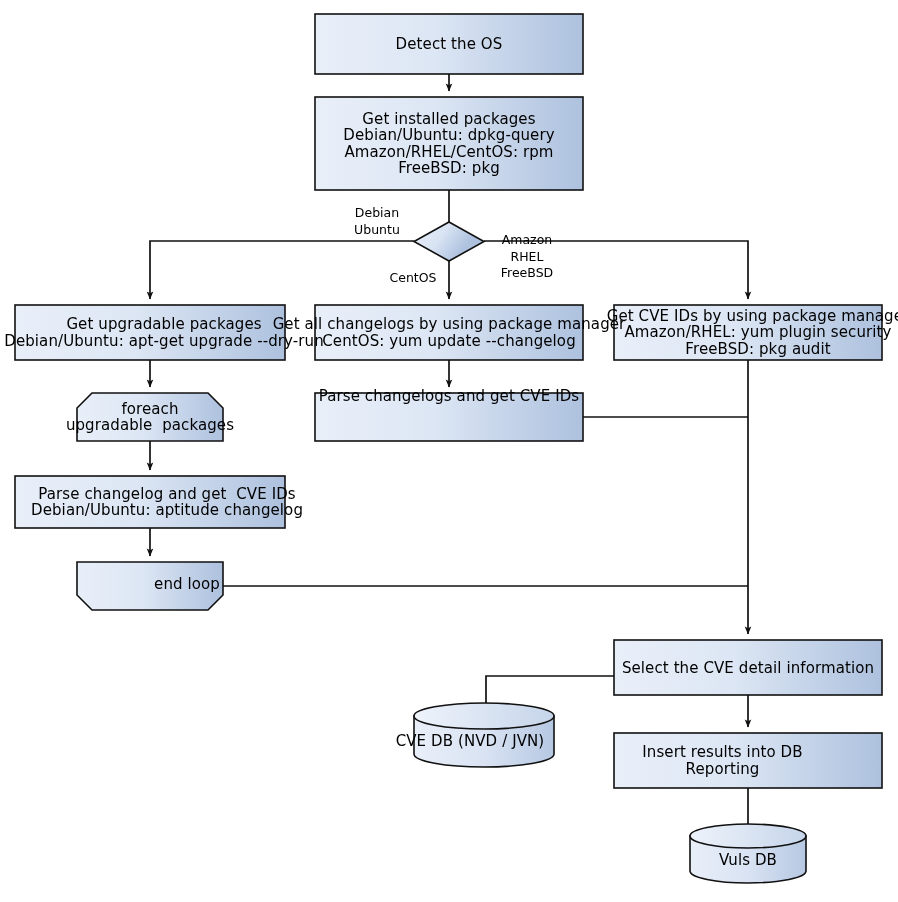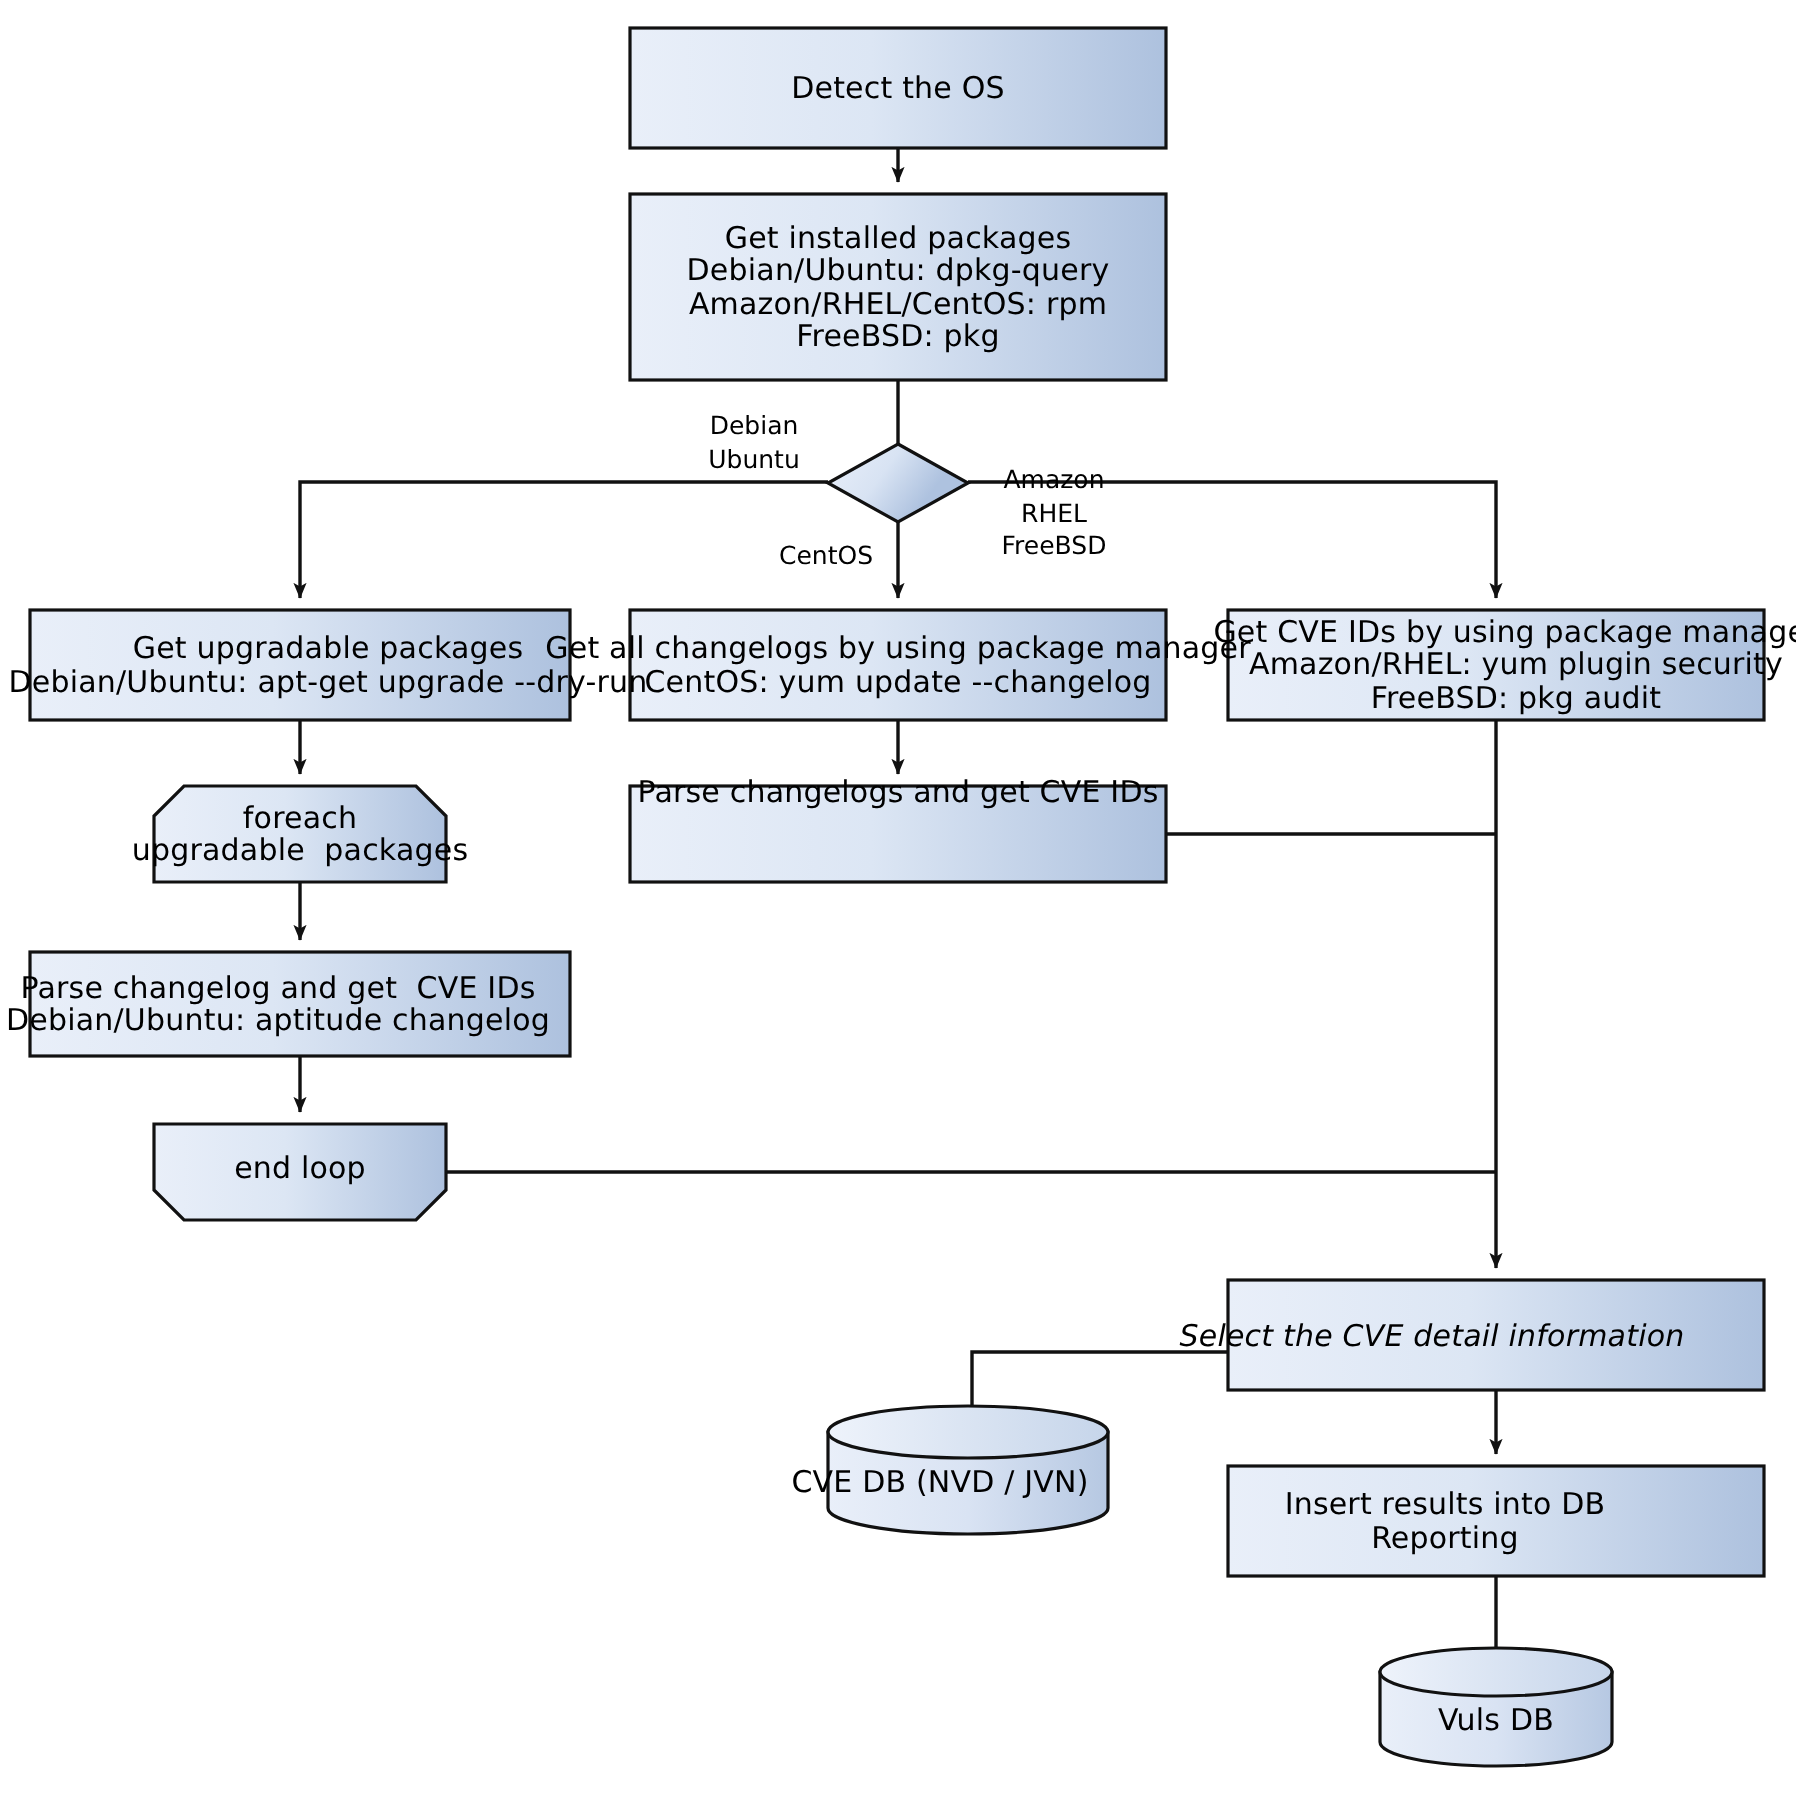--- a/index.html
+++ b/index.html
@@ -165,26 +165,26 @@
 
   <div class="node-label" style="left:650px; top:305px; width:216px; height:55px;border-radius:21px;">Get CVE IDs by using package manager
 Amazon/RHEL: yum plugin security
 FreeBSD: pkg audit</div>
 
   <div class="node-label" style="left:77px; top:393px; width:146px; height:48px;">foreach
 upgradable  packages</div>
 
   <div class="node-label" style="left:315px; top:372px; width:268px; height:48px;">Parse changelogs and get CVE IDs</div>
 
-  <div class="node-label" style="left:4px; top:476px; width:270px; height:52px;">Parse changelog and get  CVE IDs
+  <div class="node-label" style="left:32px; top:476px; width:270px; height:52px;">Parse changelog and get  CVE IDs
 Debian/Ubuntu: aptitude changelog</div>
 
-  <div class="node-label" style="left:77px; top:562px; width:146px; height:44px;">end loop</div>
-
-  <div class="node-label" style="left:582px; top:640px; width:268px; height:57px;font-style:italic;">Select the CVE detail information</div>
+  <div class="node-label" style="left:77px; top:562px; width:146px; height:44px;padding-left:37px;">end loop</div>
+
+  <div class="node-label" style="left:614px; top:640px; width:268px; height:57px;">Select the CVE detail information</div>
 
   <div class="node-label" style="left:414px; top:716px; width:112px; height:50px;">CVE DB (NVD / JVN)</div>
 
   <div class="node-label" style="left:614px; top:733px; width:217px; height:55px;">Insert results into DB
 Reporting</div>
 
   <div class="node-label" style="left:690px; top:836px; width:116px; height:48px;">Vuls DB</div>
 
   <div class="edge-label" style="left:345px; top:205px; width:64px;">Debian
 Ubuntu</div>

